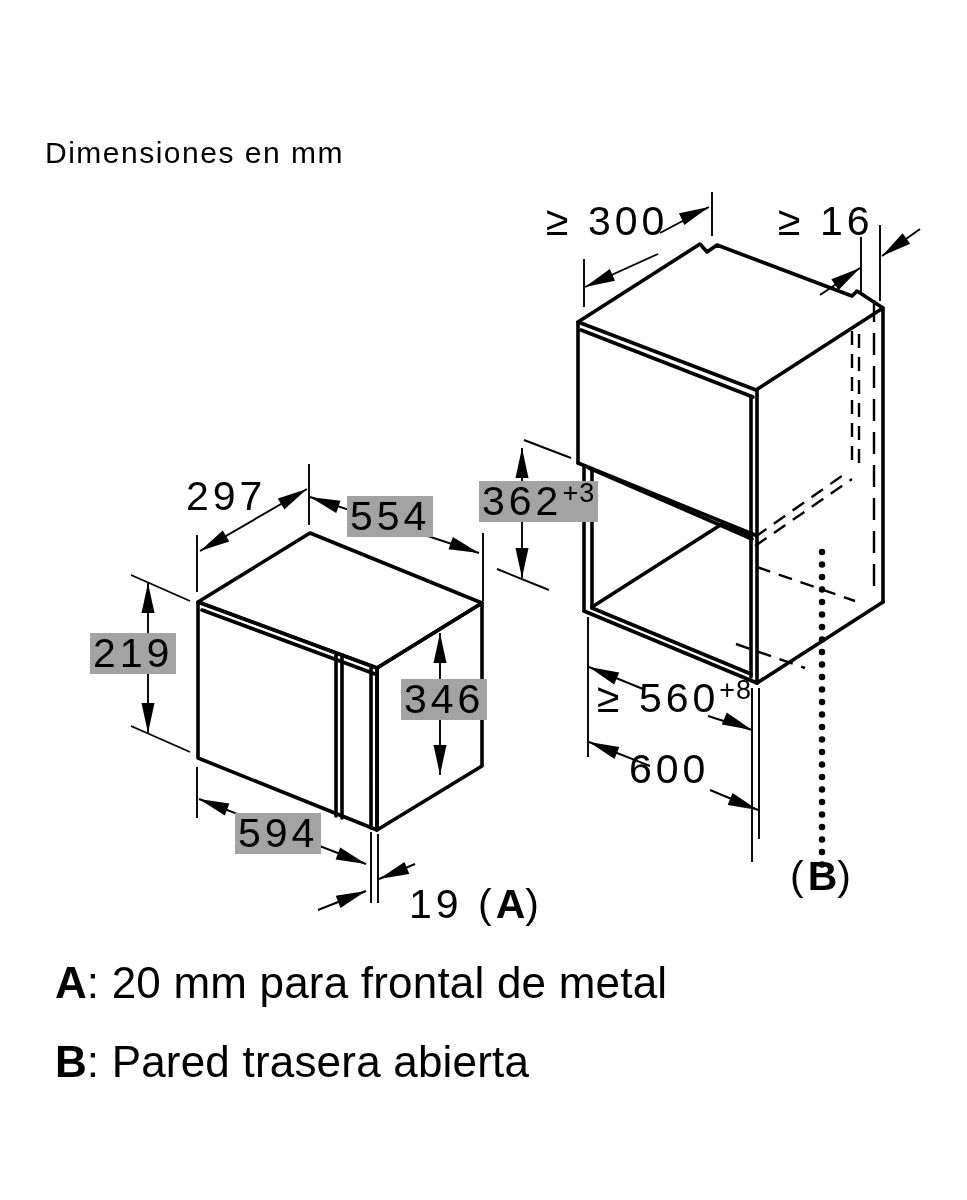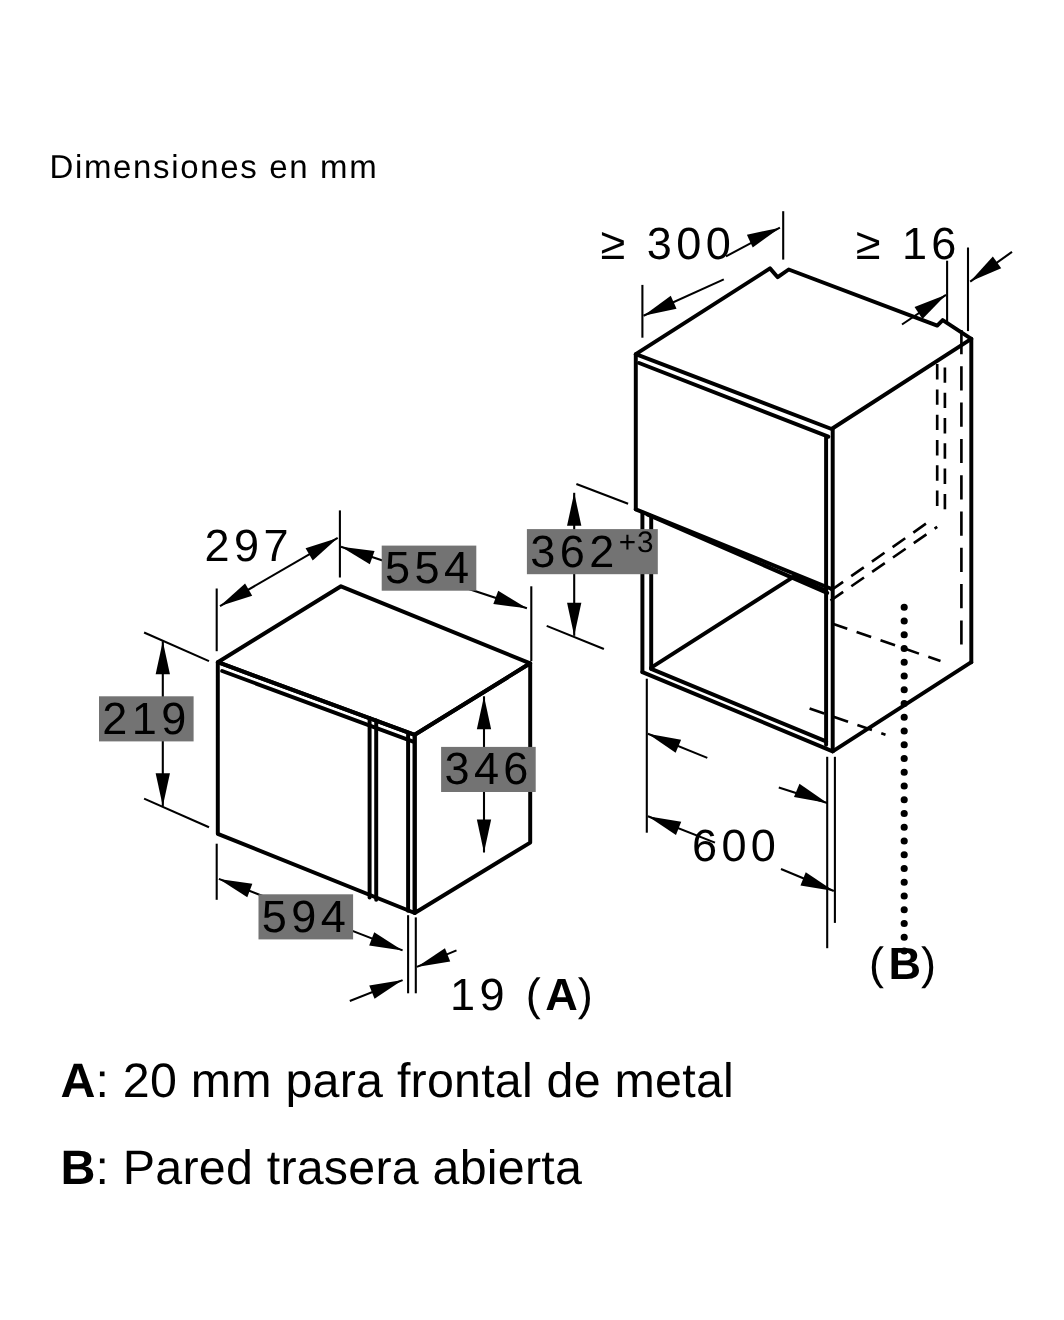--- a/index.html
+++ b/index.html
@@ -7,21 +7,21 @@
     position:relative; width:967px; height:1200px; background:#ffffff;
     font-family:"Liberation Sans", sans-serif; color:#000; overflow:hidden;
   }
   .stage svg { position:absolute; left:0; top:0; }
   .obj  { fill:none; stroke:#000; stroke-width:3.6; stroke-linejoin:round; stroke-linecap:round; }
   .thin { fill:none; stroke:#000; stroke-width:1.9; stroke-linecap:butt; }
   .hid  { fill:none; stroke:#000; stroke-width:2.4; }
   .ah   { fill:#000; stroke:none; }
   .dots { fill:none; stroke:#000; stroke-width:6.5; stroke-linecap:round; }
   .dim  { position:absolute; font-size:41px; line-height:1; letter-spacing:4px; white-space:nowrap;text-align:center; }
-  .bg   { background:#737373; padding:0 3px; }
+  .bg   { background:#a3a3a3; padding:0 3px; }
   .sup  { font-size:27px; letter-spacing:1px; position:relative; top:-13px; }
   .key  { font-weight:bold; letter-spacing:0; }
   .title { position:absolute; left:45px; top:138px; font-size:30px; letter-spacing:1.5px; line-height:1; }
   .legend-line { position:absolute; left:55px; font-size:44px; line-height:1; letter-spacing:0.2px; white-space:nowrap; }
 </style>
 </head>
 <body>
 
 <div class="stage">
 
@@ -138,19 +138,20 @@
   <div class="dim" style="left:186px; top:476px;">297</div>
   <div class="dim bg" style="left:347px; top:496px;">554</div>
   <div class="dim bg" style="left:90px; top:633px;">219</div>
   <div class="dim bg" style="left:401px; top:679px;">346</div>
   <div class="dim bg" style="left:235px; top:813px;">594</div>
   <div class="dim" style="left:409px; top:860px;margin-top:24px;"><span>19 (</span><span class="key">A</span><span>)</span></div>
 
   <div class="dim" style="left:546px; top:201px;">≥ 300</div>
   <div class="dim" style="left:778px; top:201px;">≥ 16</div>
   <div class="dim bg" style="left:479px; top:481px;"><span>362</span><span class="sup">+3</span></div>
+  <div class="dim" style="left:597px; top:678px;"><span>≥ 560</span><span class="sup">+8</span></div>
   <div class="dim" style="left:629px; top:749px;">600</div>
   <div class="dim" style="left:790px; top:856px;"><span>(</span><span class="key">B</span><span>)</span></div>
 
   <div class="legend-line" style="top:961px;"><span class="key">A</span><span>: 20 mm para frontal de metal</span></div>
   <div class="legend-line" style="top:1006px;margin-top:34px;"><span class="key">B</span><span>: Pared trasera abierta</span></div>
 
 </div>
 
 </body></html>

